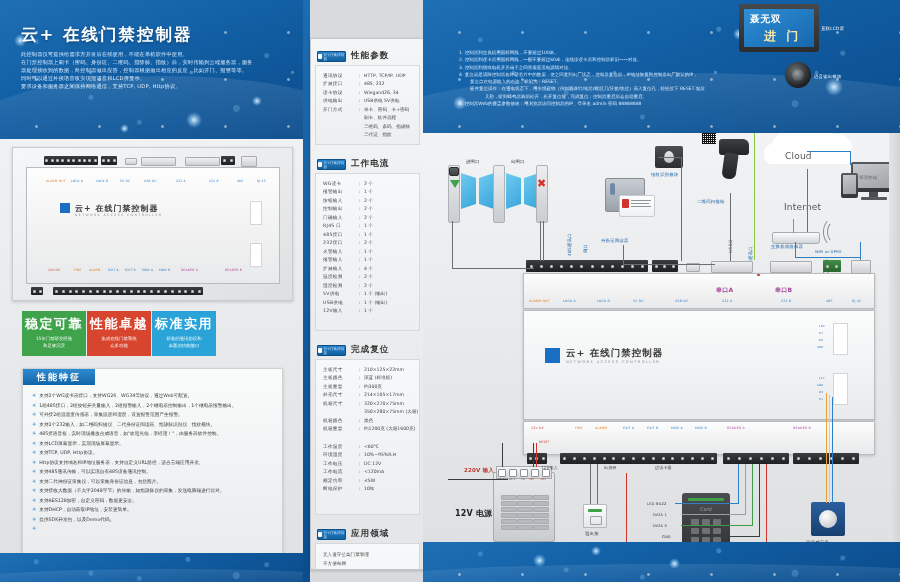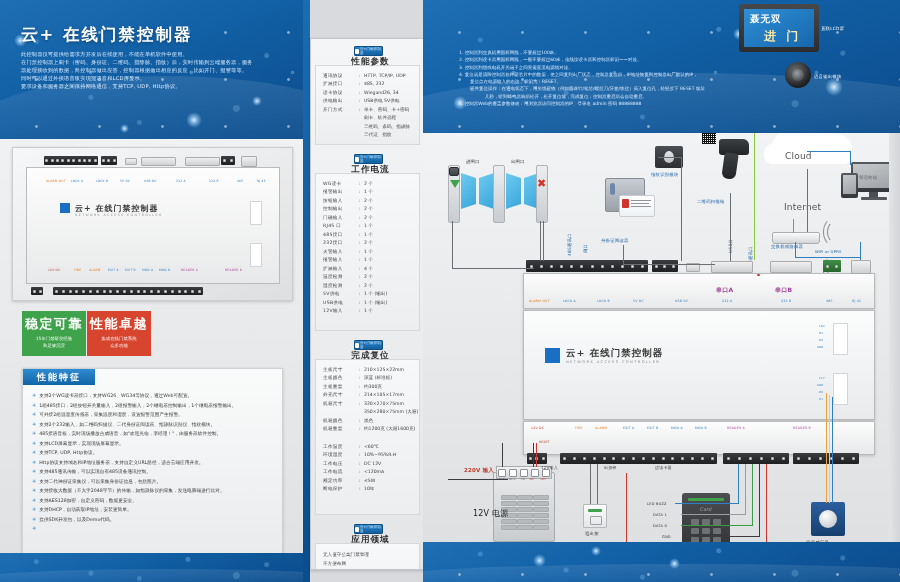--- a/index.html
+++ b/index.html
@@ -39,21 +39,21 @@
     text-shadow:0 1px 3px rgba(0,0,0,.35);white-space:nowrap;}
   .headtext{position:absolute;color:#d9ecff;line-height:1.55;font-size:5.2px;letter-spacing:.2px;}
   .headtext div{white-space:nowrap;}
 
   
   .card{background:linear-gradient(180deg,#fbfbfc,#e9eaec);border:1px solid #c9ccd0;}
   .cardshadow{box-shadow:0 1px 3px rgba(0,0,0,.18);}
 
   
   .specpanel{background:linear-gradient(180deg,#f4f5f6,#e3e5e7);border:1px solid #c3c6ca;}
-  .spechead{position:relative;height:16px;display:flex;align-items:center;flex-direction:column;}
+  .spechead{position:relative;height:16px;display:flex;align-items:flex-end;}
   .spechead .tag{width:27px;height:9px;background:linear-gradient(180deg,#2b82c9,#10619f);
     border:1px solid #0d4f86;border-radius:1px;display:flex;align-items:center;justify-content:center;
     color:#cfe8ff;font-size:3.4px;letter-spacing:.2px;margin-right:5px;}
   .spechead .tag .sq{width:5px;height:5px;background:#fff;margin-right:1px;border-radius:1px;}
   .spechead .htxt{font-size:8.6px;font-weight:bold;color:#333;letter-spacing:1px;}
   .specbody{background:linear-gradient(180deg,#f7f8f9,#eceef0);border:1px solid #d6d8db;
     margin:3px 4px 0 4px;padding:6px 7px;}
   .specrow{display:flex;font-size:4.6px;color:#444;line-height:1.85;white-space:nowrap;}
   .specrow .k{width:36px;flex:none;letter-spacing:.3px;}
   .specrow .sep{width:5px;flex:none;}
@@ -76,21 +76,21 @@
   .featline .bullet{color:#2f86c9;margin-right:3px;font-size:5px;line-height:1;}
   .rnotes{position:absolute;color:#d6eaff;font-size:4.5px;line-height:1.62;}
   .rnotes .ln{white-space:nowrap;}
   .rnotes .ind{padding-left:11px;}
 
   
   .diagram{position:absolute;background:linear-gradient(180deg,#f2f3f4 0%,#e6e7e9 55%,#dcdee0 100%);}
   .lbl{position:absolute;font-size:4.4px;color:#333;white-space:nowrap;letter-spacing:.2px;}
   .lbl.blue{color:#1d63a8;} .lbl.red{color:#c0392b;} .lbl.white{color:#fff;}
   .lbl.rot{transform-origin:left top;transform:rotate(-90deg);}
-  .lbl.big{font-size:7px;font-weight:normal;margin-left:18px;}
+  .lbl.big{font-size:7px;font-weight:bold;}
   .wire{position:absolute;background:#6b6e72;}
   .wire.blue{background:#2f7fc4;} .wire.red{background:#d0342c;}
   .wire.green{background:#3c9a48;} .wire.grn2{background:#8dc63f;}
   .wire.orange{background:#e8a33d;} .wire.yellow{background:#f2d14b;}
   .wire.gray{background:#9a9da1;} .wire.blk{background:#3a3c3f;}
 
   
   .board{position:absolute;background:linear-gradient(180deg,#fdfdfd,#e8e9ea);border:1px solid #b9bcbf;}
   .termblk{position:absolute;background:linear-gradient(180deg,#3b3d40,#1d1f21);border-radius:1px;
     display:flex;align-items:center;justify-content:space-around;}
@@ -250,20 +250,27 @@
         <div>众多功能</div>
       </div>
     </div>
     <div class="banner" style="left:0;width:64px;background:#3ea34a;">
       <div class="bt">稳定可靠</div>
       <div class="bs">
         <div>15年门禁研发经验</div>
         <div>和足够沉淀</div>
       </div>
     </div>
+    <div class="banner" style="left:130px;width:64px;background:#2aa3d8;">
+      <div class="bt">标准实用</div>
+      <div class="bs">
+        <div>标准的通讯协议和</div>
+        <div>丰富的功能接口</div>
+      </div>
+    </div>
   </div>
 
   <div class="panel featbox cardshadow" style="left:22px;top:368px;width:259px;height:185px;">
     <div class="feathead" style="width:72px;height:16px;">性能特征</div>
     <div style="position:absolute;left:9px;top:24px;right:6px;">
       <div class="featline">
           <span class="bullet">✳</span>
           <span>支持2个WG读卡器接口，支持WG26、WG34等协议，通过Web可配置。</span>
         </div>
       <div class="featline">

